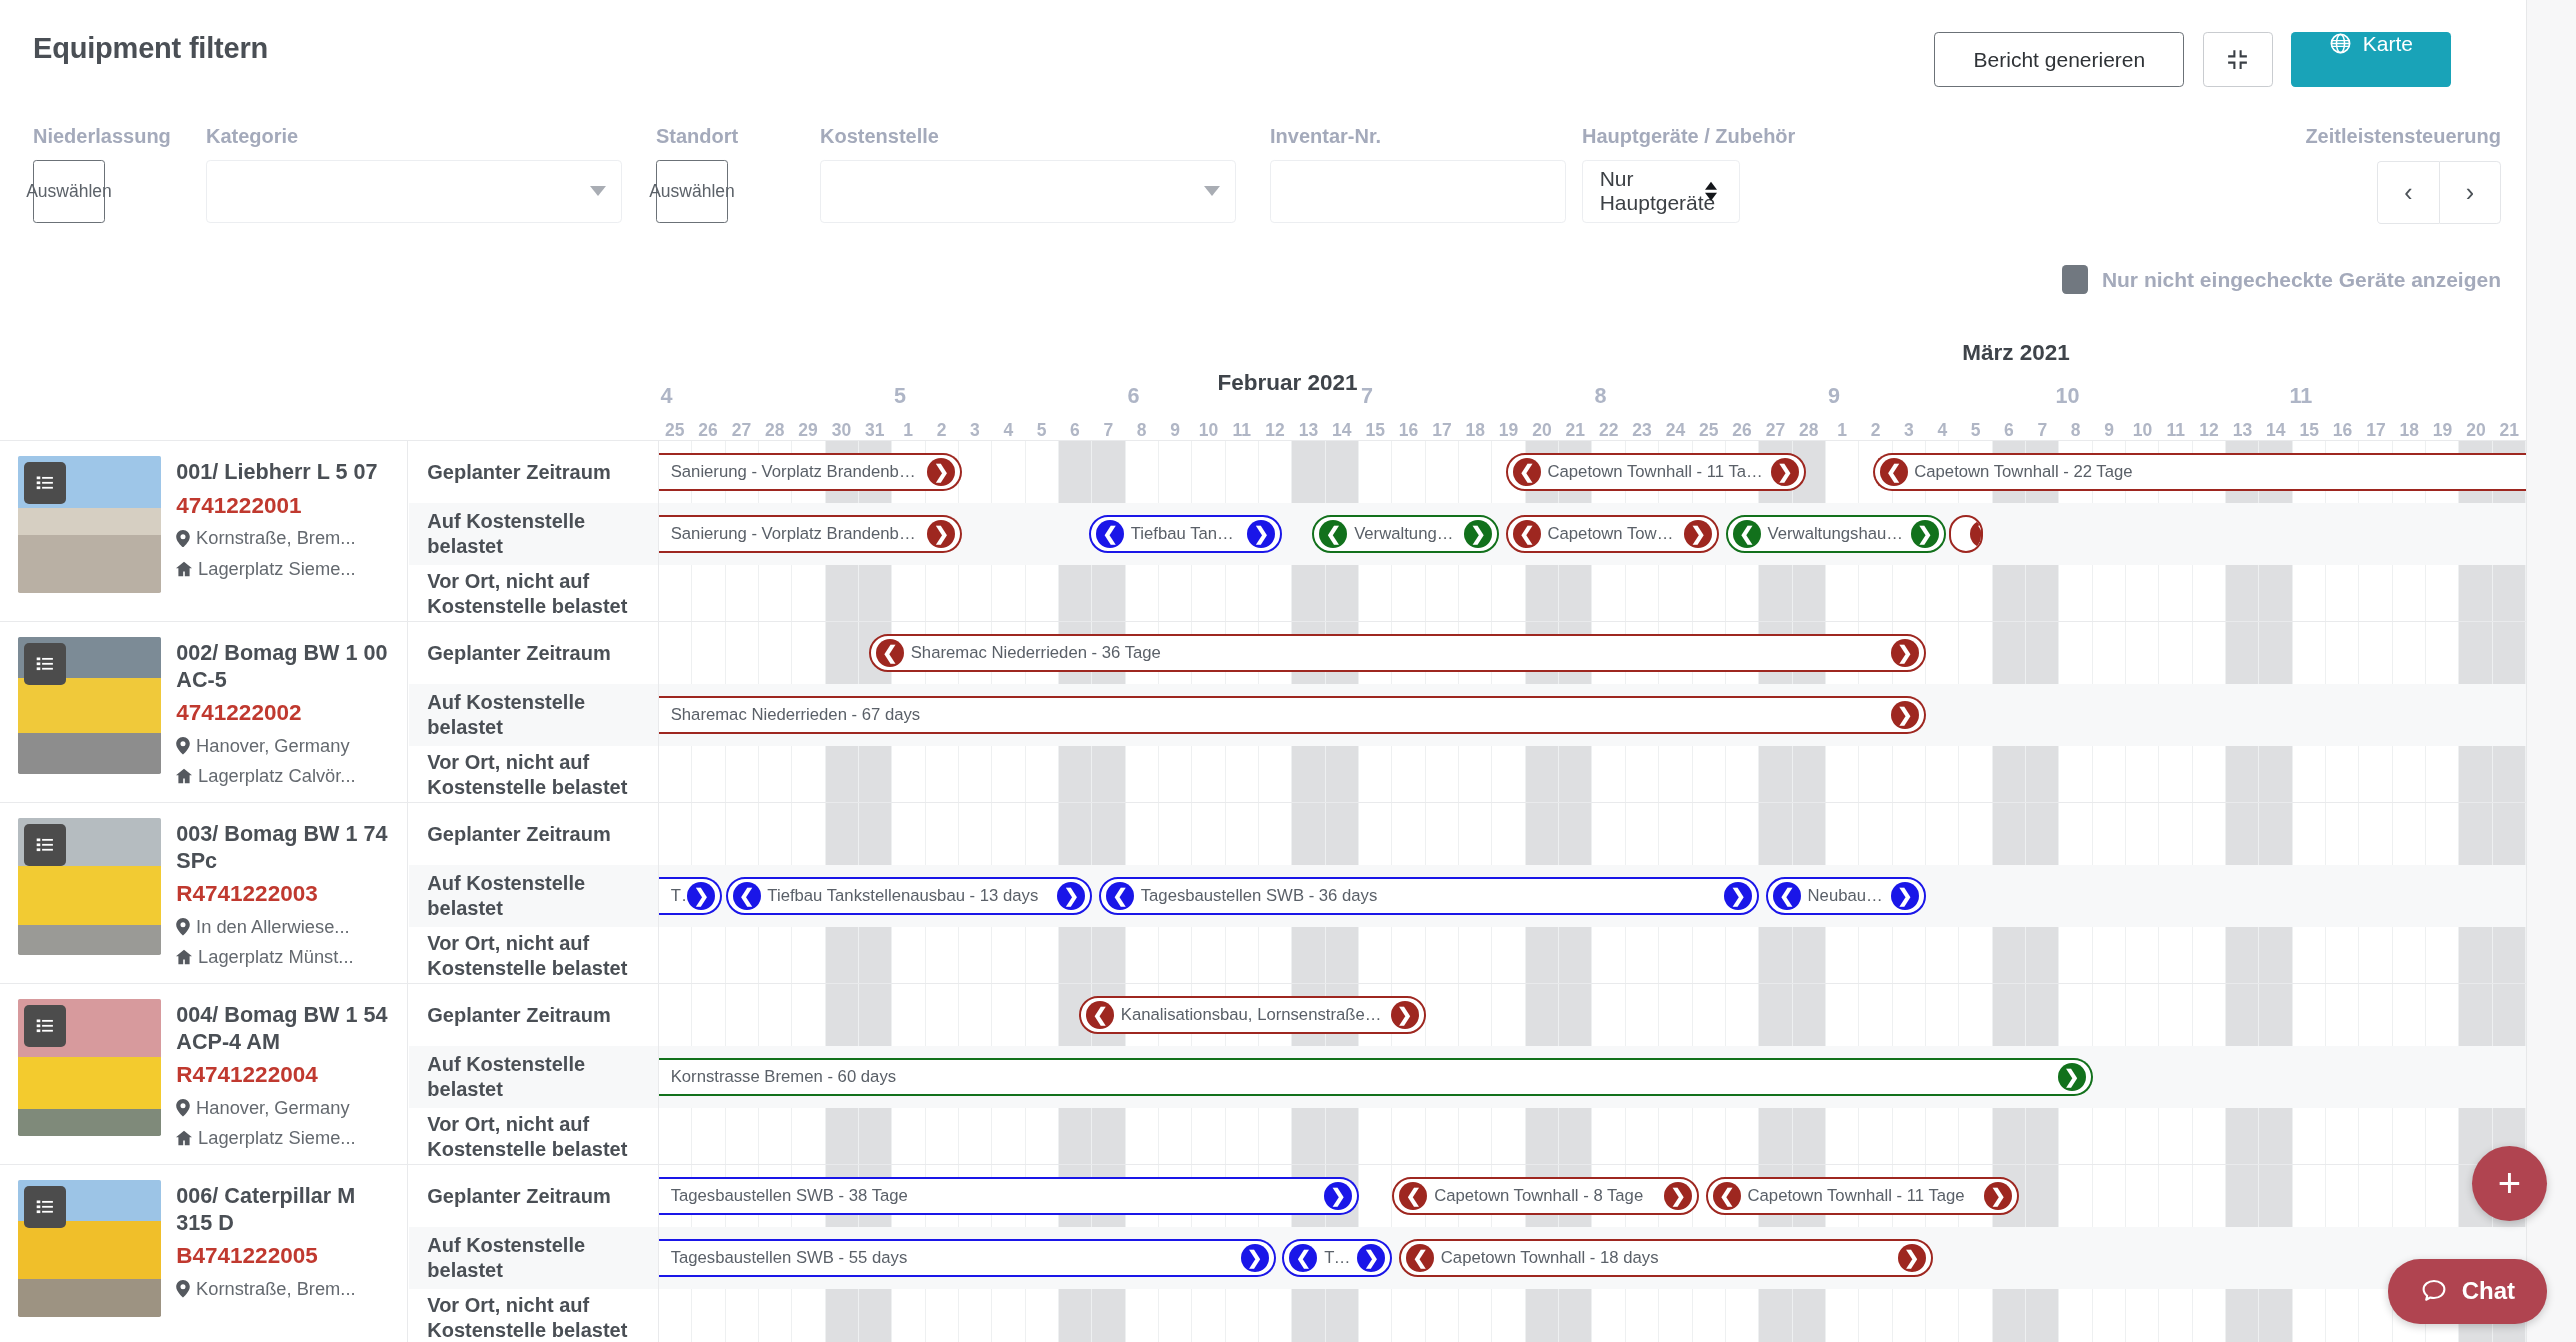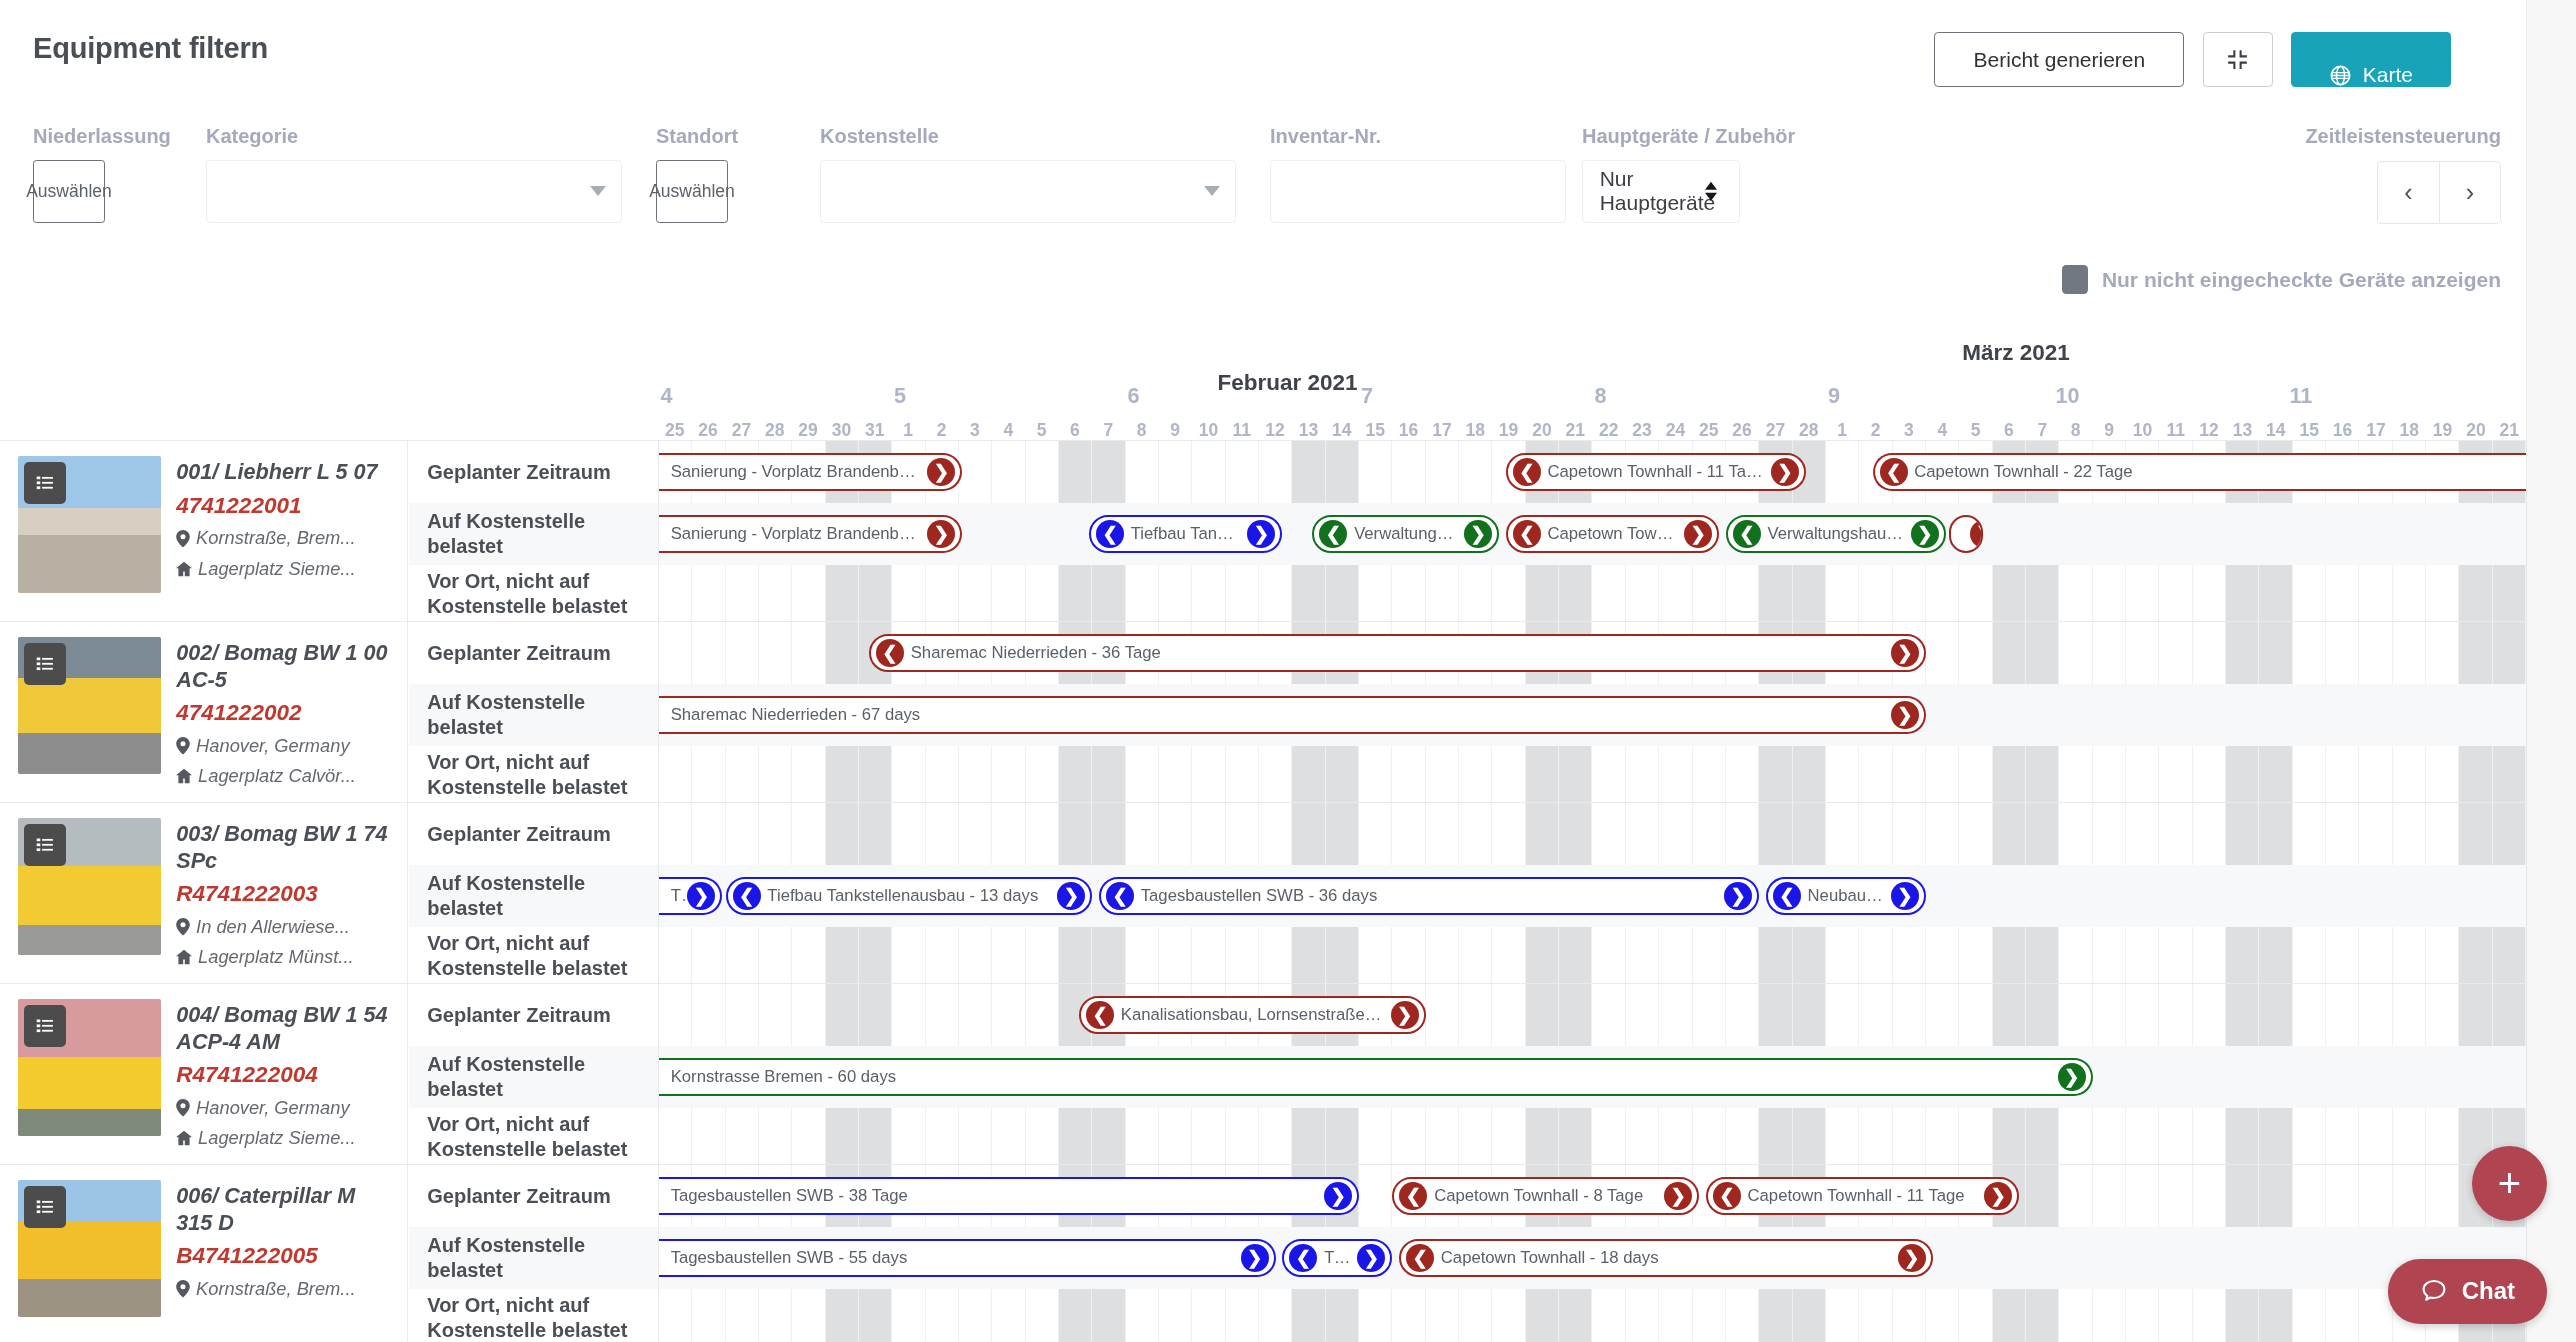--- a/index.html
+++ b/index.html
@@ -49,21 +49,21 @@
     width: 70px; height: 55px;
     border: 1.2px solid #c9ccd0; border-radius: 4.2px;
     background: #fff;
     display: flex; align-items: center; justify-content: center;
     cursor: pointer;
   }
   .btn-teal {
     height: 55px; min-width: 160px;
     background: #19a3b8; border: none; border-radius: 4.2px;
     color: #fff; font-size: 21px;
-    display: flex; align-items: flex-end; justify-content: center;
+    display: flex; align-items: flex-start; justify-content: center;
     gap: 10.8px; cursor: pointer; padding: 0 21.6px;
     font-family: "Liberation Sans", sans-serif;
   }
 
   
   .filters {
     position: absolute; top: 125px; left: 0;
     width: 2526px; height: 108px;
   }
   .fgroup { position: absolute; }
@@ -161,21 +161,21 @@
   
   .grid-body {
     position: absolute; left: 0; top: 440px;
     width: 2526px; height: 903px;
     border-top: 0.8px solid #e9eaec;
   }
   .eq-row { position: relative; width: 2526px; border-bottom: 0.8px solid #e9eaec; }
   .eq-left {
     position: absolute; left: 0; top: 0; width: 408px; height: 100%;
     border-right: 0.8px solid #e9eaec; padding: 15px 13.3px 0 18.3px;
-    display: flex; gap: 15px; font-style: italic;
+    display: flex; gap: 15px;
   }
   .eq-thumb {
     position: relative; width: 143px; height: 137px; flex: 0 0 143px;
     border-radius: 1.7px; overflow: hidden;
   }
   .eq-thumb .badge {
     position: absolute; left: 5.8px; top: 5.8px;
     width: 42px; height: 42px; border-radius: 5px;
     background: #4c4c4c; display: flex; align-items: center; justify-content: center;
   }

